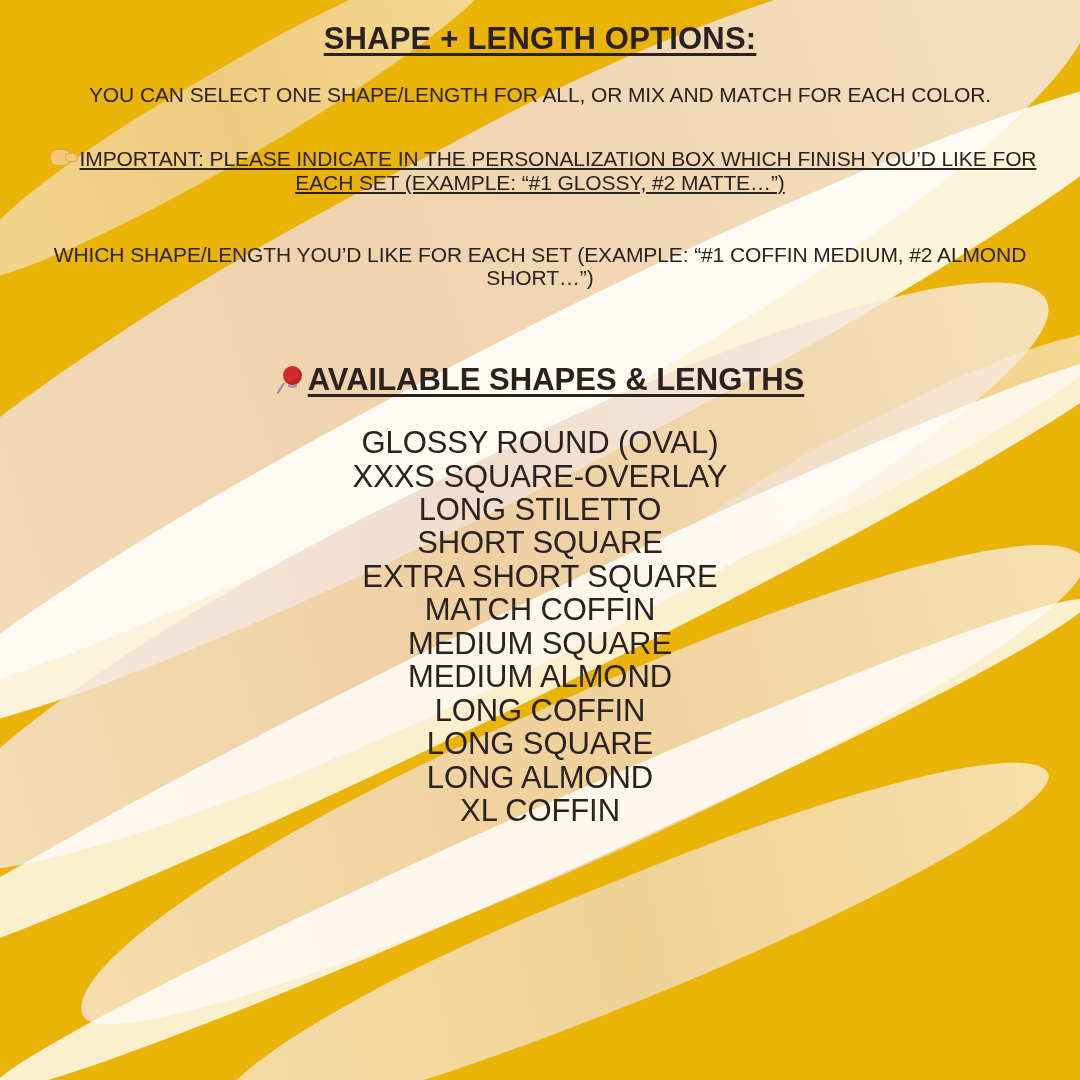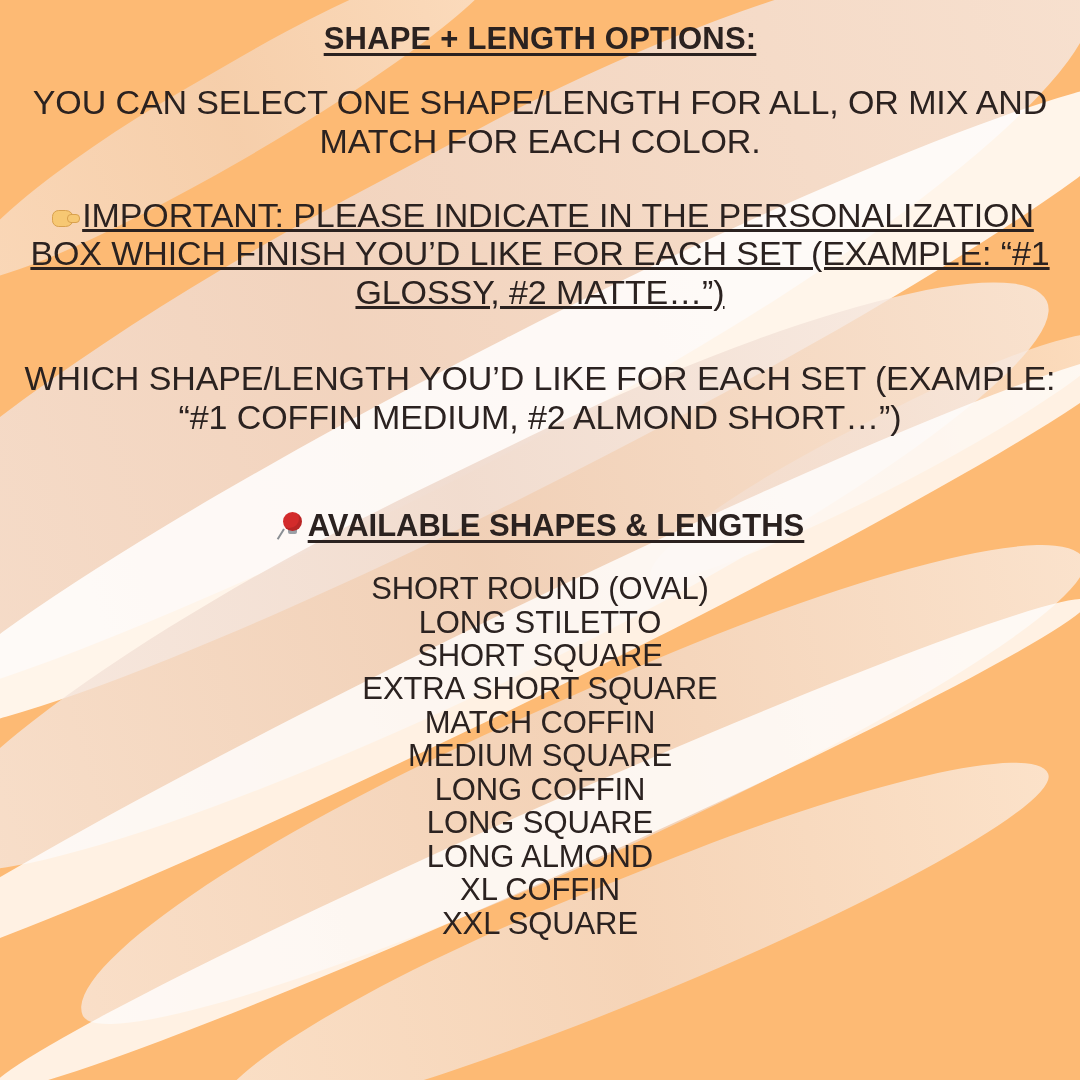--- a/index.html
+++ b/index.html
@@ -12,21 +12,21 @@
     background: #ffffff;
     font-family: "Liberation Sans", sans-serif;
     color: #2b2220;
     overflow: hidden;
   }
   #page {
     position: relative;
     width: 1080px;
     height: 1080px;
     overflow: hidden;
-    background: #fdba74;
+    background: #eab308;
   }
   
   .brush-layer {
     position: absolute;
     inset: 0;
     overflow: hidden;
     z-index: 0;
   }
   .stroke {
     position: absolute;
@@ -138,21 +138,21 @@
   .heading {
     font-size: 31px;
     font-weight: bold;
     letter-spacing: 0.2px;
     text-decoration: underline;
     text-underline-offset: 4px;
     margin: 6px 0 0 0;
     line-height: 1.2;
   }
   .para {
-    font-size: 34px;
+    font-size: 21px;
     line-height: 1.13;
     margin: 26px auto 0 auto;
     max-width: 1050px;
     letter-spacing: -0.1px;
   }
   .para.p2 { margin-top: 36px; text-decoration: underline; }
   .para.p3 { margin-top: 48px; }
 
   .section-heading {
     font-size: 31px;
@@ -277,27 +277,28 @@
     <div class="section-heading">
       <span class="pin-icon">
         <span class="needle"></span>
           <span class="neck"></span>
           <span class="head"></span>
       </span>
       <span class="label">AVAILABLE SHAPES &amp; LENGTHS</span>
     </div>
 
     <div class="list">
-      <div class="list-item">SHORT ROUND (OVAL)</div>
+      <div class="list-item">GLOSSY ROUND (OVAL)</div>
+      <div class="list-item">XXXS SQUARE-OVERLAY</div>
       <div class="list-item">LONG STILETTO</div>
       <div class="list-item">SHORT SQUARE</div>
       <div class="list-item">EXTRA SHORT SQUARE</div>
       <div class="list-item">MATCH COFFIN</div>
       <div class="list-item">MEDIUM SQUARE</div>
+      <div class="list-item">MEDIUM ALMOND</div>
       <div class="list-item">LONG COFFIN</div>
       <div class="list-item">LONG SQUARE</div>
       <div class="list-item">LONG ALMOND</div>
       <div class="list-item">XL COFFIN</div>
-      <div class="list-item">XXL SQUARE</div>
     </div>
 
   </div>
 </div>
 
 </body></html>

